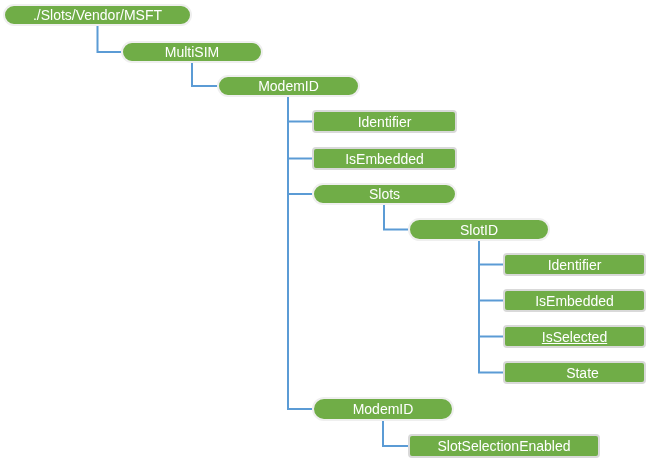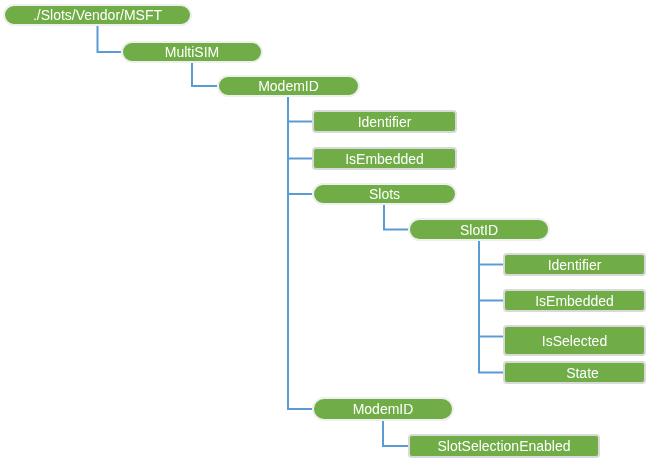--- a/index.html
+++ b/index.html
@@ -85,21 +85,21 @@
   <div class="node leaf" style="left:312px; top:147px; width:145px; height:23px;">IsEmbedded</div>
 
   <div class="node pill italic" style="left:408px; top:218px; width:142px; height:23px;">SlotID</div>
 
   <div class="node pill" style="left:312px; top:183px; width:145px; height:22px;">Slots</div>
 
   <div class="node leaf" style="left:503px; top:253px; width:143px; height:23px;">Identifier</div>
 
   <div class="node leaf" style="left:503px; top:289px; width:143px; height:23px;">IsEmbedded</div>
 
-  <div class="node leaf" style="left:503px; top:325px; width:143px; height:31px;">IsSelected</div>
+  <div class="node leaf" style="left:503px; top:325px; width:143px; height:23px;text-decoration:underline;">IsSelected</div>
 
   <div class="node leaf" style="left:503px; top:361px; width:143px; height:23px;padding-left:16px;">State</div>
 
   <div class="node pill" style="left:312px; top:397px; width:142px; height:24px;">ModemID</div>
 
   <div class="node leaf" style="left:408px; top:434px; width:192px; height:24px;">SlotSelectionEnabled</div>
 
 </div>
 
 </body></html>

